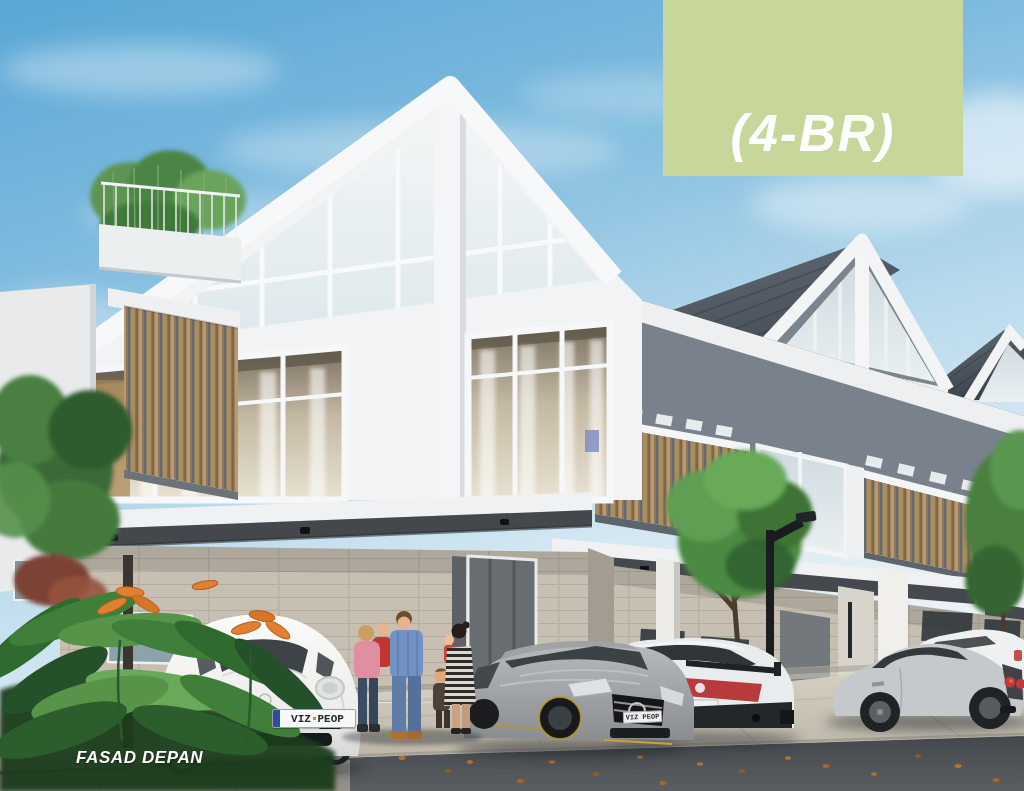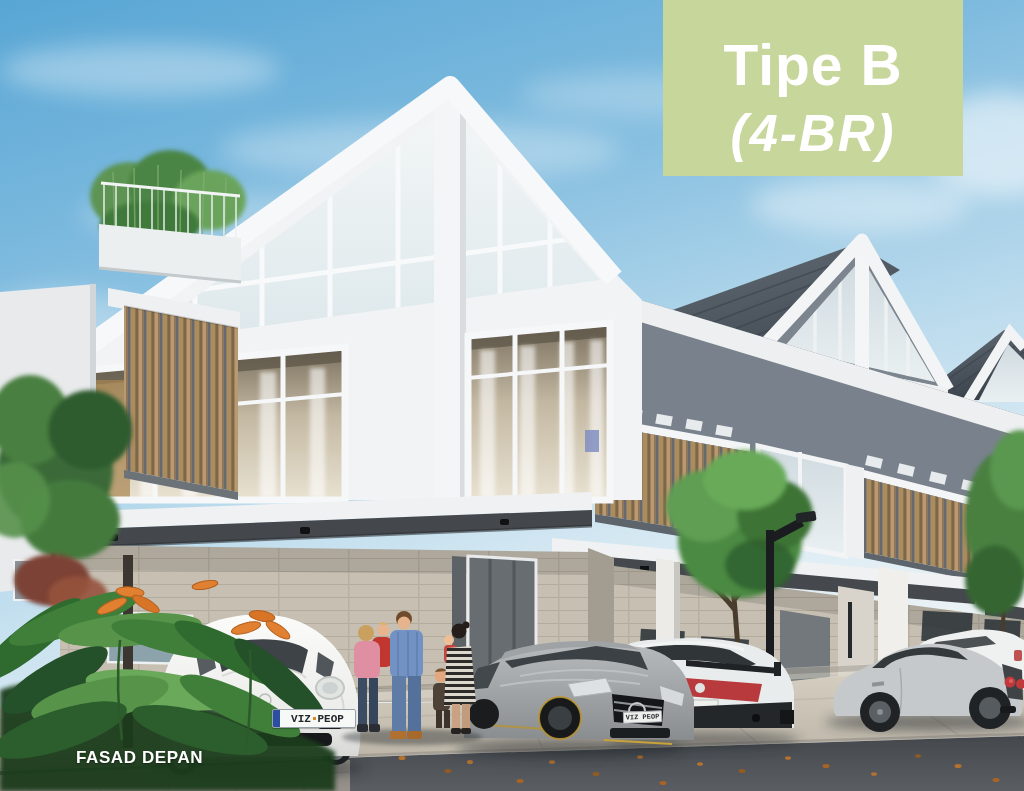--- a/index.html
+++ b/index.html
@@ -1,21 +1,21 @@
 <!DOCTYPE html>
 <html><head>
 <meta charset="utf-8">
 <style>
   html,body{margin:0;padding:0;background:#222;}
   #stage{position:relative;width:1024px;height:791px;overflow:hidden;background:#bcd9ea;font-family:"Liberation Sans",sans-serif;}
   #stage svg{position:absolute;left:0;top:0;display:block;}
   .badge{position:absolute;left:663px;top:0;width:300px;height:176px;background:#c7d69b;color:#fff;text-align:center;font-weight:bold;overflow:visible;}
   .badge-line1{position:absolute;top:32px;width:100%;font-size:57px;letter-spacing:1px;}
   .badge-line2{position:absolute;top:104px;width:100%;font-size:51px;letter-spacing:2px;font-style:italic;}
-  .caption{position:absolute;left:76px;top:748px;font-weight:bold;font-size:17px;color:#ffffff;letter-spacing:.6px;text-shadow:0 1px 2px rgba(0,0,0,.45);}
+  .caption{position:absolute;left:76px;top:748px;font-style:italic;font-weight:bold;font-size:17px;color:#ffffff;letter-spacing:.6px;text-shadow:0 1px 2px rgba(0,0,0,.45);}
   .plate-a{position:absolute;left:272px;top:709px;width:82px;height:17px;background:#f7f9f7;border:1px solid #99a0a8;border-radius:2px;display:flex;align-items:center;box-shadow:0 1px 1px rgba(0,0,0,.25);}
   .plate-a .eu{width:7px;height:100%;background:#2a4fa0;border-radius:1px 0 0 1px;}
   .plate-a .txt{flex:1;text-align:center;font-family:"Liberation Mono",monospace;font-weight:bold;font-size:11px;color:#23272b;}
   .plate-a .dot{position:absolute;left:40px;top:7px;width:3px;height:3px;background:#d88a28;}
   .plate-b{position:absolute;left:623px;top:711px;width:37px;height:10px;background:#eef0ee;border:1px solid #a8adb2;border-radius:1px;transform:rotate(-2deg);display:flex;align-items:center;justify-content:center;overflow:hidden;}
   .plate-b .txt{font-family:"Liberation Mono",monospace;font-weight:bold;font-size:7px;color:#2a2e32;}
 </style>
 </head>
 <body>
 
@@ -509,21 +509,20 @@
       <ellipse cx="205" cy="585" rx="13" ry="4" fill="#e08030" transform="rotate(-10 205 585)"></ellipse>
       <ellipse cx="246" cy="628" rx="15" ry="5" fill="#e08030" transform="rotate(-15 246 628)"></ellipse>
       <ellipse cx="262" cy="616" rx="13" ry="5" fill="#d87426" transform="rotate(10 262 616)"></ellipse>
       <ellipse cx="278" cy="630" rx="14" ry="5" fill="#e08030" transform="rotate(35 278 630)"></ellipse>
     </g>
     <path d="M120,640 C116,680 118,710 122,740 M250,650 C252,690 250,720 246,750" stroke="#2c5a2b" stroke-width="2.5" fill="none"></path>
   </g>
 </svg>
 
 <div class="badge">
-  <div class="badge-line1">Tipe B</div>
   <div class="badge-line2">(4-BR)</div>
 </div>
 
 <div class="caption">FASAD DEPAN</div>
 
 <div class="plate-a">
   <div class="eu"></div>
   <div class="txt">VIZ PEOP</div>
   <div class="dot"></div>
 </div>

